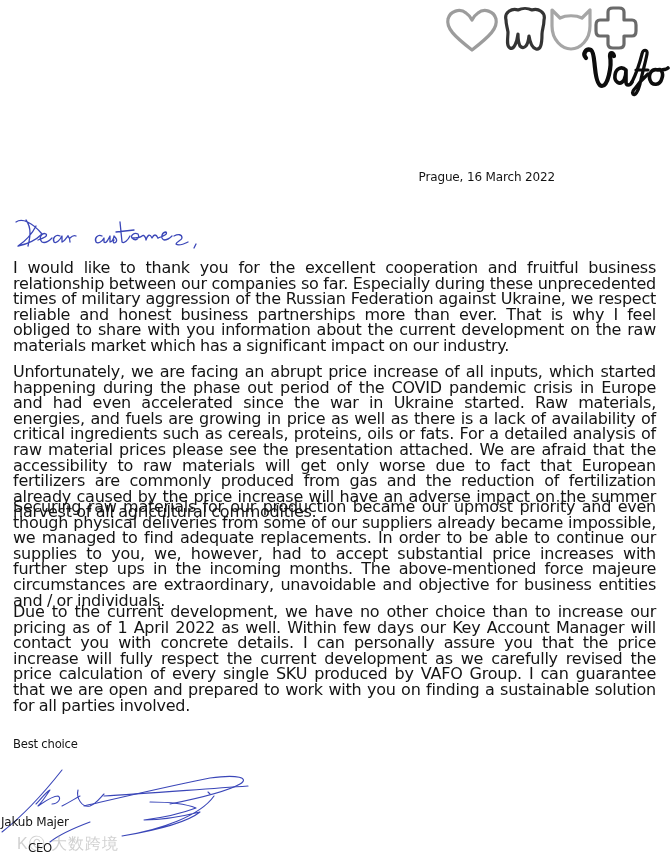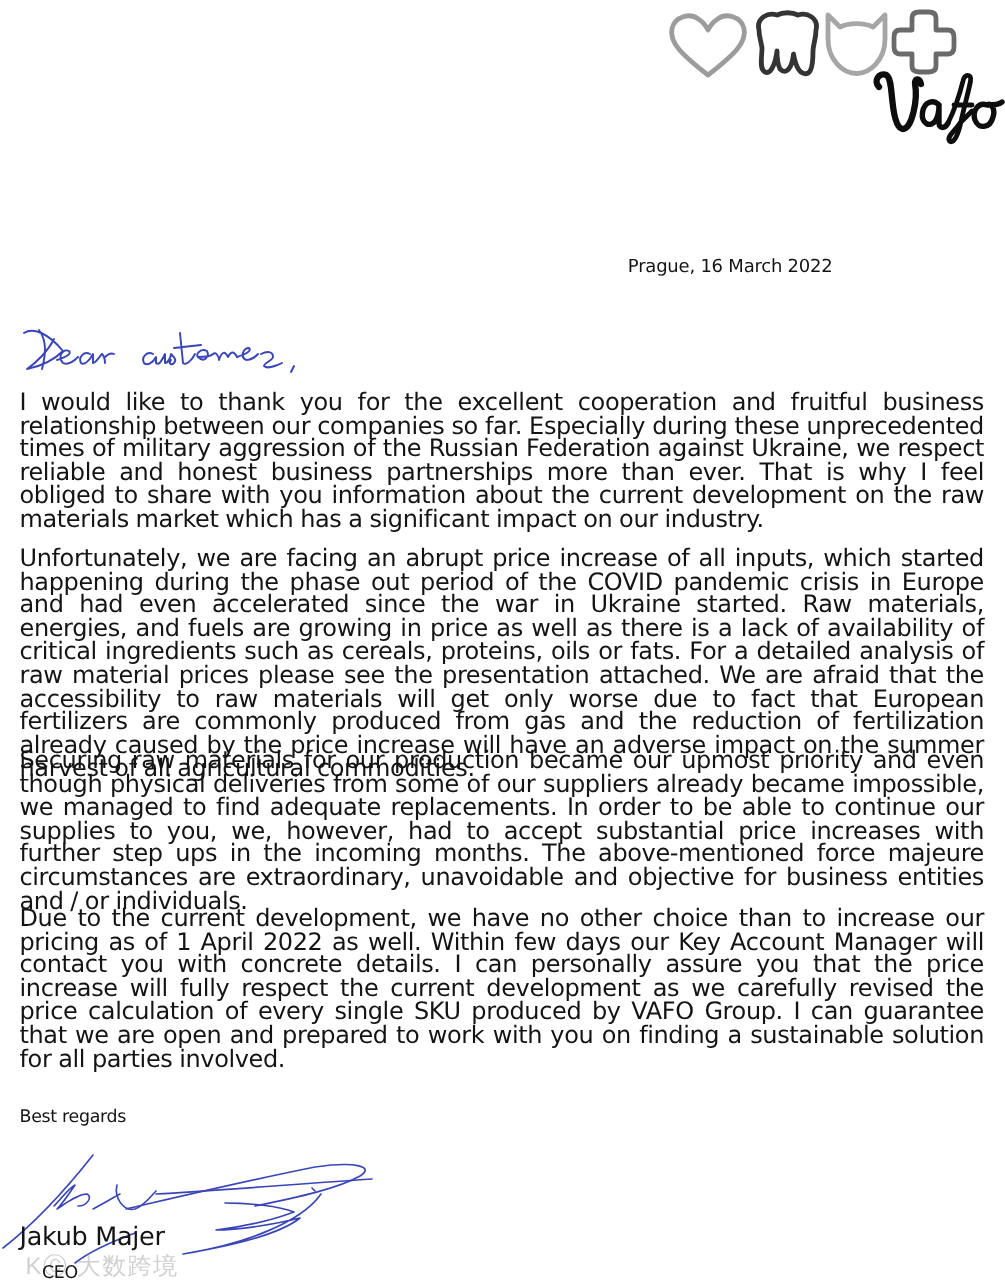--- a/index.html
+++ b/index.html
@@ -73,23 +73,23 @@
     }
     .signature {
       position: absolute;
       left: 0;
       top: 762px;
       width: 260px;
       height: 82px;
     }
     .signer-name {
       position: absolute;
-      left: 13px;
+      left: 1px;
       top: 815px;
-      font-size: 17px;
+      font-size: 12px;
       letter-spacing: -0.2px;
     }
     .signer-title {
       position: absolute;
       left: 28px;
       top: 841px;
       font-size: 11.6px;
       letter-spacing: -0.2px;
     }
     .watermark {
@@ -167,21 +167,21 @@
         <path d="M186 40 L 184 44"></path>
       </g>
     </svg>
   </div>
 
   <p class="body-text p1" style="margin:0">I would like to thank you for the excellent cooperation and fruitful business relationship between our companies so far. Especially during these unprecedented times of military aggression of the Russian Federation against Ukraine, we respect reliable and honest business partnerships more than ever. That is why I feel obliged to share with you information about the current development on the raw materials market which has a significant impact on our industry.</p>
   <p class="body-text p2" style="margin:0">Unfortunately, we are facing an abrupt price increase of all inputs, which started happening during the phase out period of the COVID pandemic crisis in Europe and had even accelerated since the war in Ukraine started. Raw materials, energies, and fuels are growing in price as well as there is a lack of availability of critical ingredients such as cereals, proteins, oils or fats. For a detailed analysis of raw material prices please see the presentation attached. We are afraid that the accessibility to raw materials will get only worse due to fact that European fertilizers are commonly produced from gas and the reduction of fertilization already caused by the price increase will have an adverse impact on the summer harvest of all agricultural commodities.</p>
   <p class="body-text p3" style="margin:0">Securing raw materials for our production became our upmost priority and even though physical deliveries from some of our suppliers already became impossible, we managed to find adequate replacements. In order to be able to continue our supplies to you, we, however, had to accept substantial price increases with further step ups in the incoming months. The above-mentioned force majeure circumstances are extraordinary, unavoidable and objective for business entities and / or individuals.</p>
   <p class="body-text p4" style="margin:0">Due to the current development, we have no other choice than to increase our pricing as of 1 April 2022 as well. Within few days our Key Account Manager will contact you with concrete details. I can personally assure you that the price increase will fully respect the current development as we carefully revised the price calculation of every single SKU produced by VAFO Group. I can guarantee that we are open and prepared to work with you on finding a sustainable solution for all parties involved.</p>
 
-  <div class="closing">Best regards</div>
+  <div class="closing">Best choice</div>
 
   <div class="signature">
     <svg width="260" height="82" viewBox="0 0 260 82">
       <g fill="none" stroke="#3a46b8" stroke-width="1.1" stroke-linecap="round" stroke-linejoin="round">
         <path d="M2 70 C 20 56, 40 36, 62 8"></path>
         <path d="M36 42 C 40 38, 46 30, 50 28 C 46 34, 40 42, 38 44 C 44 40, 52 34, 58 34 C 62 36, 58 42, 52 42"></path>
         <path d="M62 44 C 70 40, 76 36, 80 34 M 78 28 C 76 36, 82 46, 90 44 C 96 42, 100 36, 104 32"></path>
         <path d="M84 44 C 110 38, 160 26, 210 16 C 238 12, 250 16, 240 22 C 226 30, 200 36, 170 42"></path>
         <path d="M104 34 C 140 32, 190 28, 248 24"></path>
         <path d="M150 40 C 166 40, 186 42, 196 46 C 180 52, 160 56, 144 58 C 160 58, 184 54, 200 50 C 190 58, 170 66, 122 74 C 160 68, 200 54, 214 34"></path>

